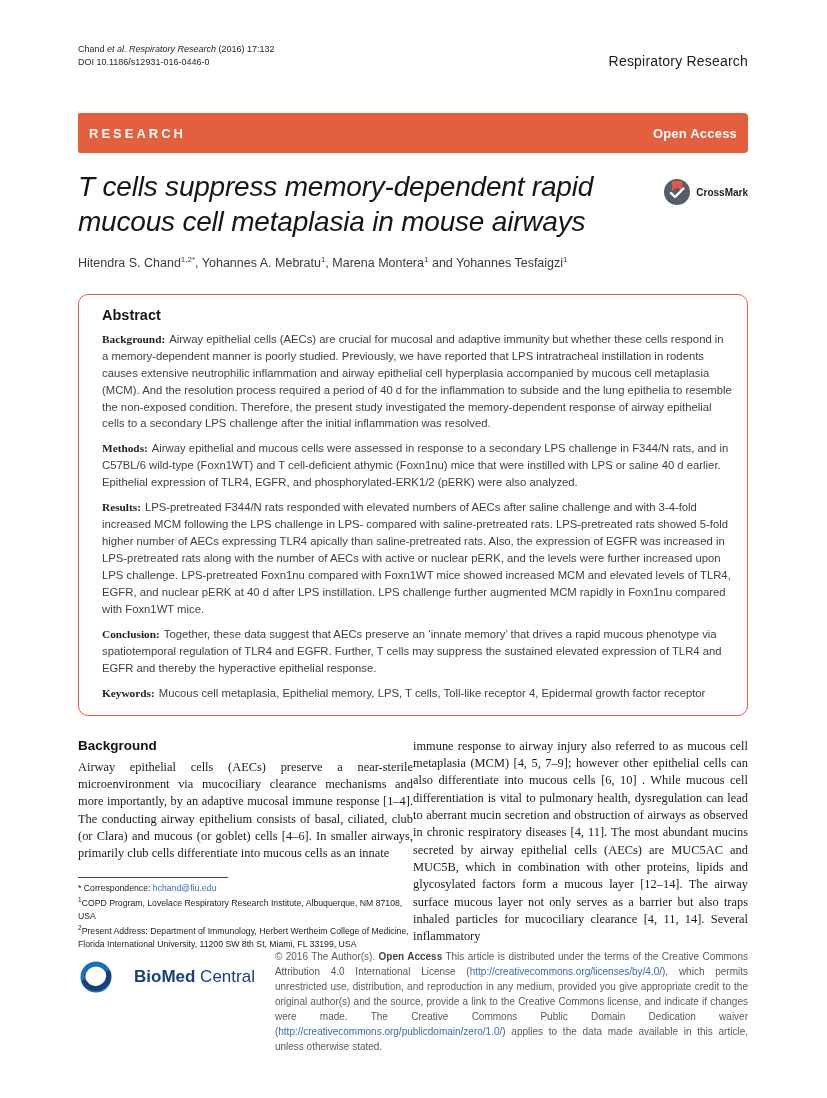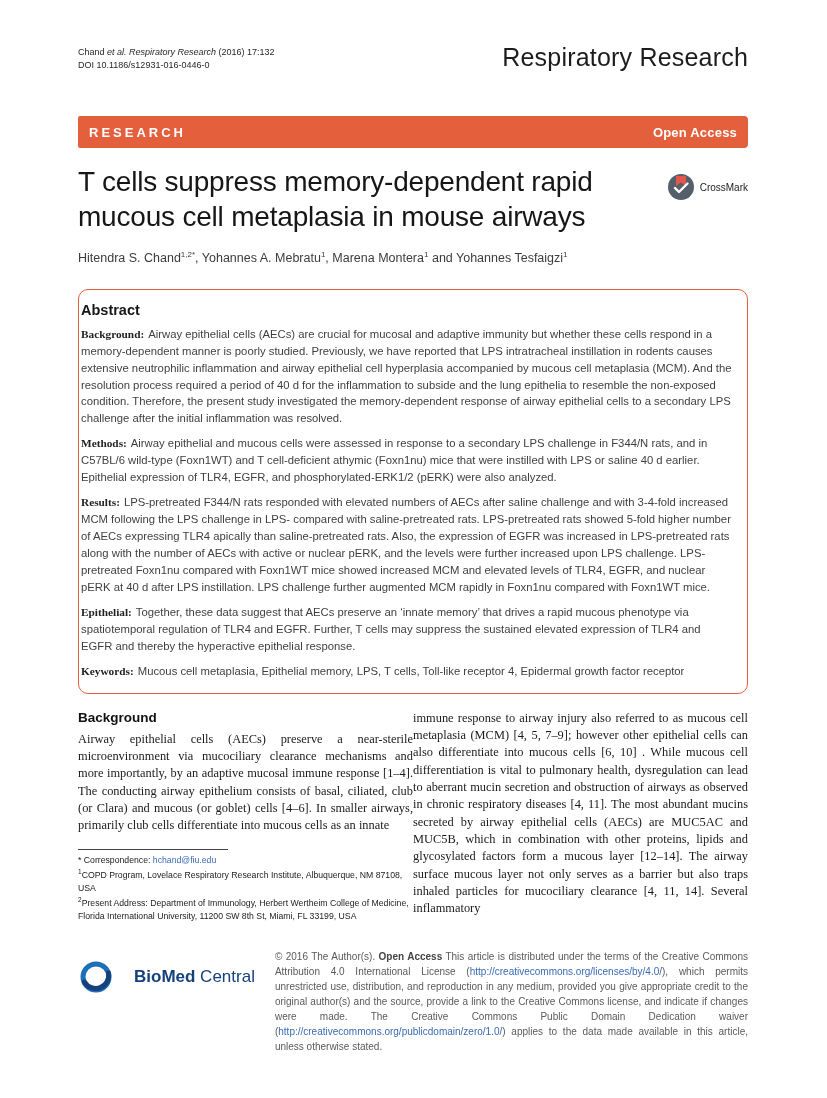--- a/index.html
+++ b/index.html
@@ -10,67 +10,67 @@
     margin:0 auto;
     background:#ffffff;
     font-family:"Liberation Sans", sans-serif;
     color:#1a1a1a;
     padding:43px 79px 0 78px;
     overflow:hidden;
   }
   
   .top { display:flex; justify-content:space-between; align-items:flex-end;gap:28px; }
   .citation { font-size:9px; line-height:1.45; color:#231f20; }
-  .journal-name { font-size:25px; color:#1c1c1c; letter-spacing:.2px; }
+  .journal-name { font-size:14px; color:#1c1c1c; letter-spacing:.2px; }
 
   
   .banner {
     margin-top:44px;
-    height:32px;
+    height:40px;
     background:var(--accent, #e45f3c);
     border-radius:2px 4px 4px 2px;
     color:#ffffff;
     display:flex; justify-content:space-between; align-items:center;
     padding:0 11px;
     font-weight:bold; font-size:13px;
   }
   .banner-left { letter-spacing:3px; }
   .banner-right { letter-spacing:.2px; }
 
   
   .title-row { margin-top:16px; display:flex; justify-content:space-between; }
   h1 {
     font-size:28px; font-weight:400; line-height:1.26;
-    color:#161616; letter-spacing:-.2px; max-width:575px;
+    color:#161616; letter-spacing:-.2px; max-width:575px;font-style:italic;
   }
   .crossmark {
     margin-top:6px; height:34px;
     display:flex; align-items:center; gap:5px;
     cursor:pointer; flex:0 0 auto;
   }
-  .cm-text { font-size:10px; color:#222; font-weight:normal; }
+  .cm-text { font-size:10px; color:#222; font-weight:bold; }
 
   
   .authors { margin-top:15px; font-size:12.5px; color:#3c3c3c; }
   .authors sup { font-size:8px; }
 
   
   .abstract {
     margin-top:24px;
     border:1px solid var(--accent, #e45f3c);
     border-radius:10px;
-    padding:12px 15px 13px 2px;
+    padding:12px 15px 13px 23px;
   }
   .abstract h2 { font-size:14.5px; font-weight:bold; color:#161616; margin-bottom:8px; }
   .abstract p { font-size:11.3px; line-height:1.5; color:#3f3f3f; margin-bottom:8px; text-align:left; }
   .abstract p:last-child { margin-bottom:0; }
   .abs-label { color:#1f1f1f; margin-right:4px;font-family:Liberation Serif, serif; }
 
   
-  .columns { margin-top:16px; display:flex; }
+  .columns { margin-top:22px; display:flex; }
   .col { flex:1 1 0; min-width:0; }
   .col h3 { font-size:13.5px; font-weight:bold; color:#111; margin-bottom:6px; }
   .col p {
     font-family:"Liberation Serif", serif;
     font-size:12.4px; line-height:1.4; color:#1a1a1a;
     text-align:justify;
   }
 
   
   .footnotes { margin-top:14px; font-size:8.7px; line-height:1.5; color:#222; }
@@ -126,21 +126,21 @@
 
   <div class="authors">
     <span><span>Hitendra S. Chand</span><sup>1,2*</sup></span><span><span>, Yohannes A. Mebratu</span><sup>1</sup></span><span><span>, Marena Montera</span><sup>1</sup></span><span><span> and Yohannes Tesfaigzi</span><sup>1</sup></span>
   </div>
 
   <section class="abstract">
     <h2>Abstract</h2>
     <p><strong class="abs-label">Background:</strong><span>Airway epithelial cells (AECs) are crucial for mucosal and adaptive immunity but whether these cells respond in a memory-dependent manner is poorly studied. Previously, we have reported that LPS intratracheal instillation in rodents causes extensive neutrophilic inflammation and airway epithelial cell hyperplasia accompanied by mucous cell metaplasia (MCM). And the resolution process required a period of 40 d for the inflammation to subside and the lung epithelia to resemble the non-exposed condition. Therefore, the present study investigated the memory-dependent response of airway epithelial cells to a secondary LPS challenge after the initial inflammation was resolved.</span></p>
     <p><strong class="abs-label">Methods:</strong><span>Airway epithelial and mucous cells were assessed in response to a secondary LPS challenge in F344/N rats, and in C57BL/6 wild-type (Foxn1WT) and T cell-deficient athymic (Foxn1nu) mice that were instilled with LPS or saline 40 d earlier. Epithelial expression of TLR4, EGFR, and phosphorylated-ERK1/2 (pERK) were also analyzed.</span></p>
     <p><strong class="abs-label">Results:</strong><span>LPS-pretreated F344/N rats responded with elevated numbers of AECs after saline challenge and with 3-4-fold increased MCM following the LPS challenge in LPS- compared with saline-pretreated rats. LPS-pretreated rats showed 5-fold higher number of AECs expressing TLR4 apically than saline-pretreated rats. Also, the expression of EGFR was increased in LPS-pretreated rats along with the number of AECs with active or nuclear pERK, and the levels were further increased upon LPS challenge. LPS-pretreated Foxn1nu compared with Foxn1WT mice showed increased MCM and elevated levels of TLR4, EGFR, and nuclear pERK at 40 d after LPS instillation. LPS challenge further augmented MCM rapidly in Foxn1nu compared with Foxn1WT mice.</span></p>
-    <p><strong class="abs-label">Epithelial:</strong><span>Together, these data suggest that AECs preserve an ‘innate memory’ that drives a rapid mucous phenotype via spatiotemporal regulation of TLR4 and EGFR. Further, T cells may suppress the sustained elevated expression of TLR4 and EGFR and thereby the hyperactive epithelial response.</span></p>
+    <p><strong class="abs-label">Conclusion:</strong><span>Together, these data suggest that AECs preserve an ‘innate memory’ that drives a rapid mucous phenotype via spatiotemporal regulation of TLR4 and EGFR. Further, T cells may suppress the sustained elevated expression of TLR4 and EGFR and thereby the hyperactive epithelial response.</span></p>
     <p><strong class="abs-label">Keywords:</strong><span>Mucous cell metaplasia, Epithelial memory, LPS, T cells, Toll-like receptor 4, Epidermal growth factor receptor</span></p>
   </section>
 
   <div class="columns">
     <div class="col">
       <h3>Background</h3>
       <p>Airway epithelial cells (AECs) preserve a near-sterile microenvironment via mucociliary clearance mechanisms and more importantly, by an adaptive mucosal immune response [1–4]. The conducting airway epithelium consists of basal, ciliated, club (or Clara) and mucous (or goblet) cells [4–6]. In smaller airways, primarily club cells differentiate into mucous cells as an innate</p>
 
       <div class="footnotes">
         <div class="fn-rule"></div>

